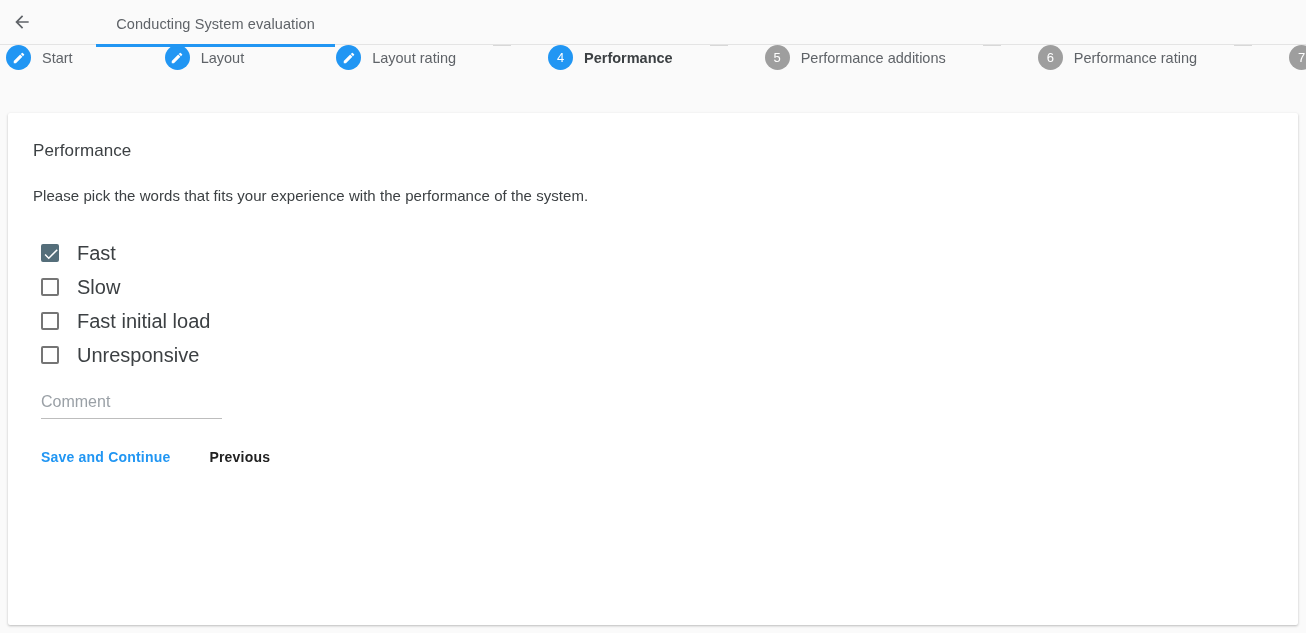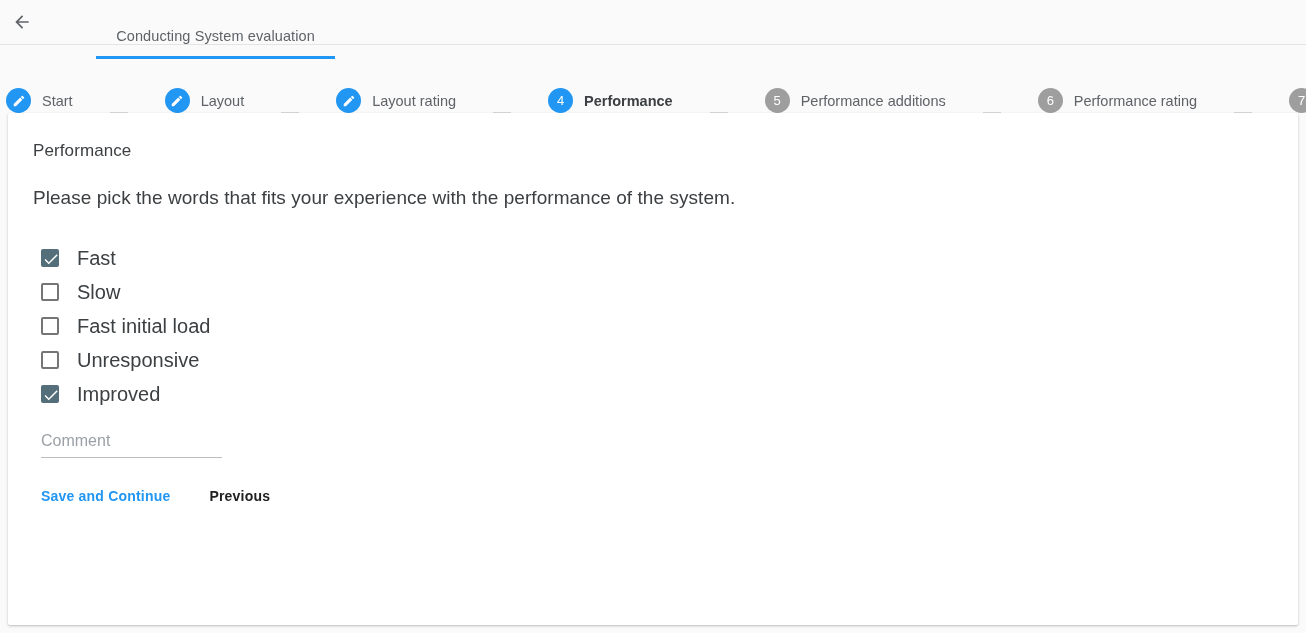--- a/index.html
+++ b/index.html
@@ -32,42 +32,42 @@
     height: 28px;
     display: flex;
     align-items: center;
     justify-content: center;
     cursor: pointer;
   }
   .back-btn svg { display: block; }
   .tab {
     position: absolute;
     left: 96px;
-    top: 16px;
+    top: 4px;
     width: 239px;
     height: 43px;
     display: flex;
     align-items: center;
     justify-content: center;
     box-sizing: border-box;
     border-bottom: 3px solid #2196f3;
     cursor: pointer;
   }
   .tab-label {
     font-size: 14.5px;
     color: #5f6368;
     letter-spacing: .1px;
   }
 
   
   .stepper {
     height: 68px;
     background: #fafafa;
     display: flex;
-    align-items: flex-end;
+    align-items: flex-start;
     padding: 0 8px 0 6px;
     box-sizing: border-box;
     gap: 23px;
   }
   .step {
     display: flex;
     align-items: center;
     flex: 0 0 auto;
     cursor: pointer;
   }
@@ -116,21 +116,21 @@
   .card-inner { padding: 28px 25px 0 25px; }
 
   .section-title {
     font-size: 17px;
     color: #3c4043;
     margin: 0 0 26px 0;
     font-weight: normal;
     letter-spacing: .1px;
   }
   .section-desc {
-    font-size: 19px;
+    font-size: 15px;
     color: #3c4043;
     margin: 10px 0 32px 0;
     letter-spacing: .05px;
   }
 
   
   .check-list { margin: 0; padding: 0; }
   .check-row {
     display: flex;
     align-items: center;
@@ -305,28 +305,20 @@
       <div class="check-row">
         <span class="cbox off"></span>
         <span class="check-label">Fast initial load</span>
       </div>
 
       <div class="check-row">
         <span class="cbox off"></span>
         <span class="check-label">Unresponsive</span>
       </div>
 
-      <div class="check-row">
-        <span class="cbox on">
-          <svg width="18" height="18" viewBox="0 0 24 24" aria-hidden="true">
-            <path d="M9 16.17L4.83 12l-1.42 1.41L9 19 21 7l-1.41-1.41z" fill="#ffffff"></path>
-          </svg>
-        </span>
-        <span class="check-label">Improved</span>
-      </div>
 
     </div>
 
     <div class="comment-wrap">
       <input class="comment-input" type="text" placeholder="Comment" style="">
     </div>
 
     <div class="actions">
       <button class="btn btn-primary">Save and Continue</button>
       <button class="btn btn-secondary">Previous</button>

